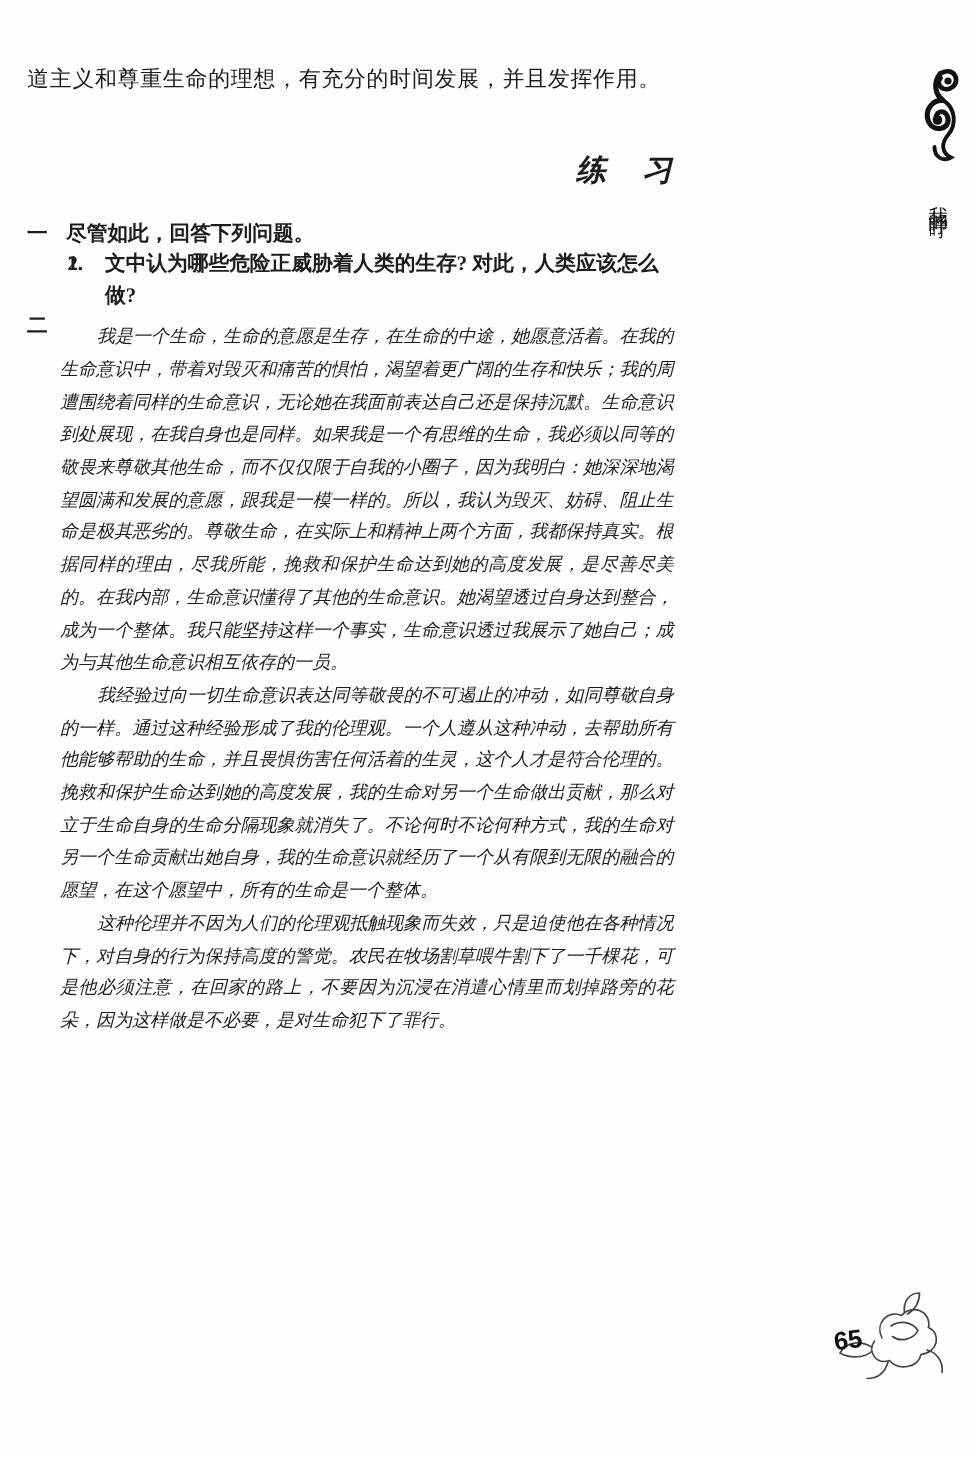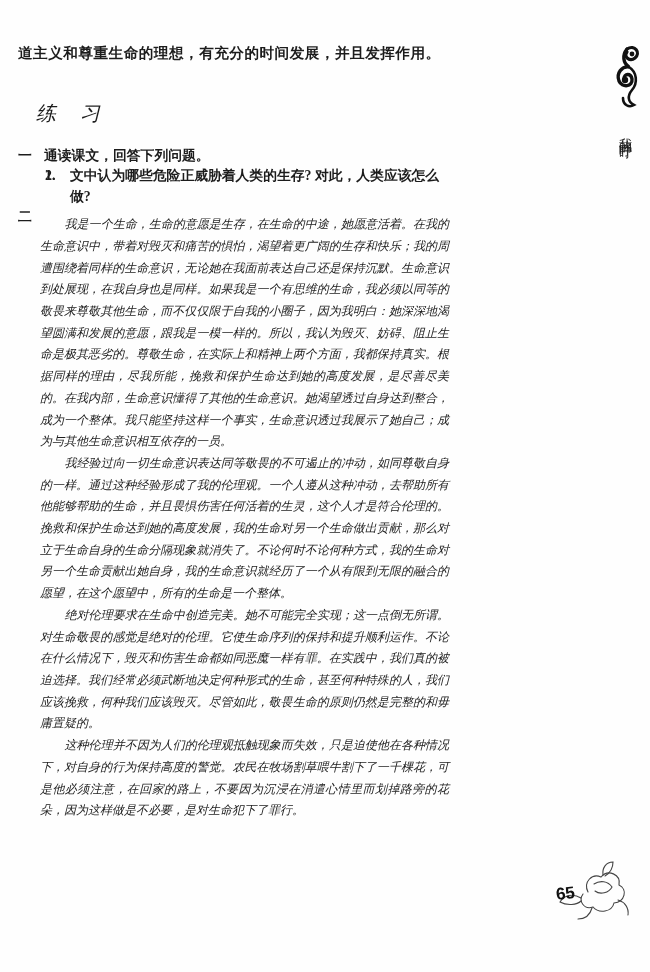--- a/index.html
+++ b/index.html
@@ -7,27 +7,28 @@
     position:relative;
     width:650px;height:972px;
     margin:0 auto;
     background:#fefefe;
     color:#1c1c1c;
     font-family:"Liberation Serif","DejaVu Serif",serif;
     overflow:hidden;
   }
   .content{position:absolute;left:18px;top:44px;width:432px;}
   .intro{
-    margin:0;font-size:14.6px;font-weight:bold;line-height:19px;
+    margin:0;font-size:14.6px;font-weight:normal;line-height:19px;
     letter-spacing:.5px;
   }
   .section-title{
     margin:37px 0 0 18px;
-    font-size:20px;font-weight:normal;font-style:italic;
+    font-size:20px;font-weight:bold;font-style:italic;
     letter-spacing:2px;
+    text-align:right;
   }
   .exercises{margin-top:19px;}
   .ex-item{
     position:relative;padding-left:26px;
     font-size:13.8px;font-weight:bold;line-height:20.4px;
     text-align:justify;
   }
   .ex-marker{position:absolute;left:0;top:0;}
   .ex-sub{
     position:relative;margin-left:27px;padding-left:25px;
@@ -66,42 +67,41 @@
   <div class="content">
 
     <p class="intro">道主义和尊重生命的理想，有充分的时间发展，并且发挥作用。</p>
 
     <h2 class="section-title">练　习</h2>
 
     <div class="exercises">
 
       <div class="ex-item">
         <span class="ex-marker">一</span>
-        <span>通读课文，回答下列问题。</span>
+        <span>尽管如此，回答下列问题。</span>
       </div>
 
       <div class="ex-sub">
         <span class="ex-marker">1.</span>
       </div>
 
       <div class="ex-sub">
         <span class="ex-marker">2.</span>
         <span>文中认为哪些危险正威胁着人类的生存? 对此，人类应该怎么做?</span>
       </div>
 
       <div class="ex-item">
         <span class="ex-marker">二</span>
       </div>
 
     </div>
 
     <div class="passage">
       <p>我是一个生命，生命的意愿是生存，在生命的中途，她愿意活着。在我的生命意识中，带着对毁灭和痛苦的惧怕，渴望着更广阔的生存和快乐；我的周遭围绕着同样的生命意识，无论她在我面前表达自己还是保持沉默。生命意识到处展现，在我自身也是同样。如果我是一个有思维的生命，我必须以同等的敬畏来尊敬其他生命，而不仅仅限于自我的小圈子，因为我明白：她深深地渴望圆满和发展的意愿，跟我是一模一样的。所以，我认为毁灭、妨碍、阻止生命是极其恶劣的。尊敬生命，在实际上和精神上两个方面，我都保持真实。根据同样的理由，尽我所能，挽救和保护生命达到她的高度发展，是尽善尽美的。在我内部，生命意识懂得了其他的生命意识。她渴望透过自身达到整合，成为一个整体。我只能坚持这样一个事实，生命意识透过我展示了她自己；成为与其他生命意识相互依存的一员。</p>
       <p>我经验过向一切生命意识表达同等敬畏的不可遏止的冲动，如同尊敬自身的一样。通过这种经验形成了我的伦理观。一个人遵从这种冲动，去帮助所有他能够帮助的生命，并且畏惧伤害任何活着的生灵，这个人才是符合伦理的。挽救和保护生命达到她的高度发展，我的生命对另一个生命做出贡献，那么对立于生命自身的生命分隔现象就消失了。不论何时不论何种方式，我的生命对另一个生命贡献出她自身，我的生命意识就经历了一个从有限到无限的融合的愿望，在这个愿望中，所有的生命是一个整体。</p>
-      <p>绝对伦理要求在生命中创造完美。她不可能完全实现；这一点倒无所谓。对生命敬畏的感觉是绝对的伦理。它使生命序列的保持和提升顺利运作。不论在什么情况下，毁灭和伤害生命都如同恶魔一样有罪。在实践中，我们真的被迫选择。我们经常必须武断地决定何种形式的生命，甚至何种特殊的人，我们应该挽救，何种我们应该毁灭。尽管如此，敬畏生命的原则仍然是完整的和毋庸置疑的。</p>
       <p>这种伦理并不因为人们的伦理观抵触现象而失效，只是迫使他在各种情况下，对自身的行为保持高度的警觉。农民在牧场割草喂牛割下了一千棵花，可是他必须注意，在回家的路上，不要因为沉浸在消遣心情里而划掉路旁的花朵，因为这样做是不必要，是对生命犯下了罪行。</p>
     </div>
 
   </div>
 
   <div class="ornament-top">
     <svg width="32" height="70" viewBox="0 0 32 70" xmlns="http://www.w3.org/2000/svg">
       <g fill="none" stroke="#111" stroke-linecap="round">
         <path d="M16 5 C24 0 30 9 24 14 C19 18 12 13 16 8" stroke-width="3.2"></path>
         <path d="M16 5 C11 11 12 19 18 23 C11 22 5 29 8 37 C11 44 22 43 21 35 C20 29 13 29 13 35" stroke-width="3.4"></path>

